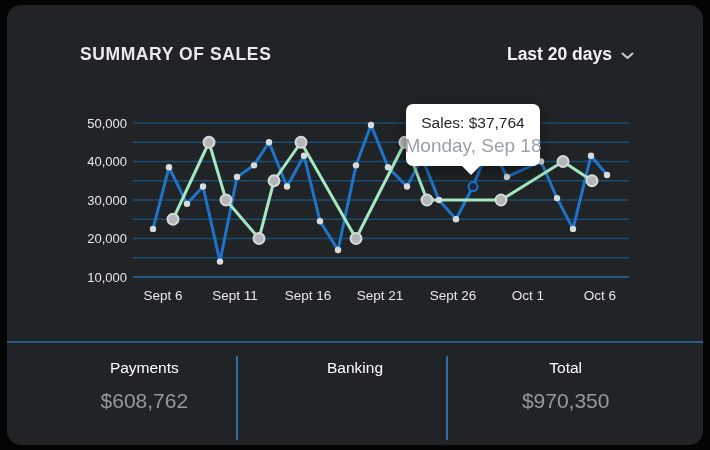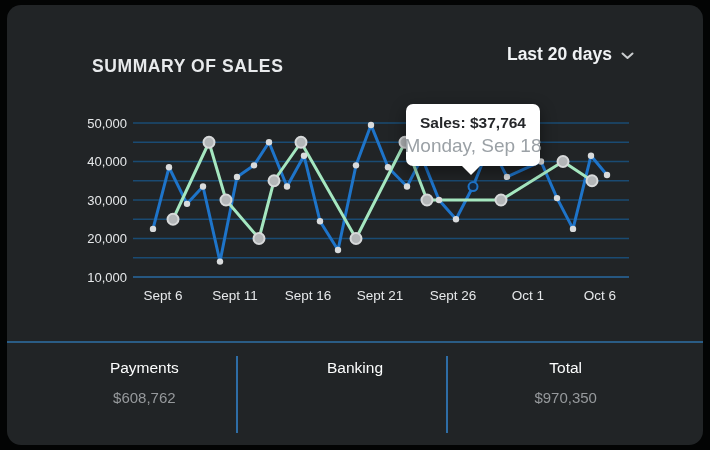--- a/index.html
+++ b/index.html
@@ -1,42 +1,42 @@
 <!DOCTYPE html>
 <html><head>
 <meta charset="utf-8">
 <style>
   html,body{margin:0;padding:0;background:#000;}
   body{width:710px;height:450px;overflow:hidden;}
   .stage{position:relative;width:710px;height:450px;background:#030404;
          font-family:"Liberation Sans",sans-serif;}
   .card{position:absolute;left:7px;top:5px;width:696px;height:440px;
         background:#212426;border-radius:14px;}
-  .page-title{position:absolute;left:80px;top:44px;margin:12px;
+  .page-title{position:absolute;left:80px;top:44px;margin:0;
         font-size:17.5px;font-weight:700;letter-spacing:.6px;color:#e8eaec;}
   .range-selector{position:absolute;top:44px;right:76px;display:flex;align-items:center;
         gap:9px;color:#f0f2f4;font-size:17.5px;font-weight:700;cursor:pointer;}
   .range-selector svg{transform:translateY(1px);}
   .chart-svg{position:absolute;left:0;top:0;width:710px;height:450px;
         font-family:"Liberation Sans",sans-serif;}
   .tooltip{position:absolute;left:406px;top:104px;width:134px;height:62px;
         box-sizing:border-box;background:#ffffff;border-radius:7px;
         box-shadow:0 5px 16px rgba(0,0,0,.45);
         display:flex;flex-direction:column;justify-content:center;align-items:center;gap:3px;z-index:3;}
-  .tt-title{font-size:15.5px;font-weight:700;color:#25272a;white-space:nowrap;}
+  .tt-title{font-size:15.5px;font-weight:400;color:#25272a;white-space:nowrap;}
   .tt-sub{font-size:19px;color:#9ba1a6;white-space:nowrap;}
   .tt-arrow{position:absolute;left:56px;bottom:-9px;width:0;height:0;
         border-left:9px solid transparent;border-right:9px solid transparent;
         border-top:9px solid #ffffff;}
   .h-divider{position:absolute;left:7px;right:7px;top:341px;height:1.5px;background:#2a5c85;}
   .stats{position:absolute;left:53px;top:356px;width:604px;display:flex;text-align:center;}
   .stat{flex:1;padding:3px 0 15px;}
   .stat + .stat{border-left:2px solid #2e6da6;padding-left:26px;}
   .stat-label{font-size:15.5px;color:#fcfdfd;margin:0 0 7px;text-align:center;}
-  .stat-value{font-size:15px;color:#96999c;margin:12px;}
+  .stat-value{font-size:21px;color:#96999c;margin:12px;}
 </style>
 </head>
 <body>
 
 <div class="stage">
   <div class="card"></div>
 
   <h1 class="page-title">SUMMARY OF SALES</h1>
 
   <div class="range-selector">

